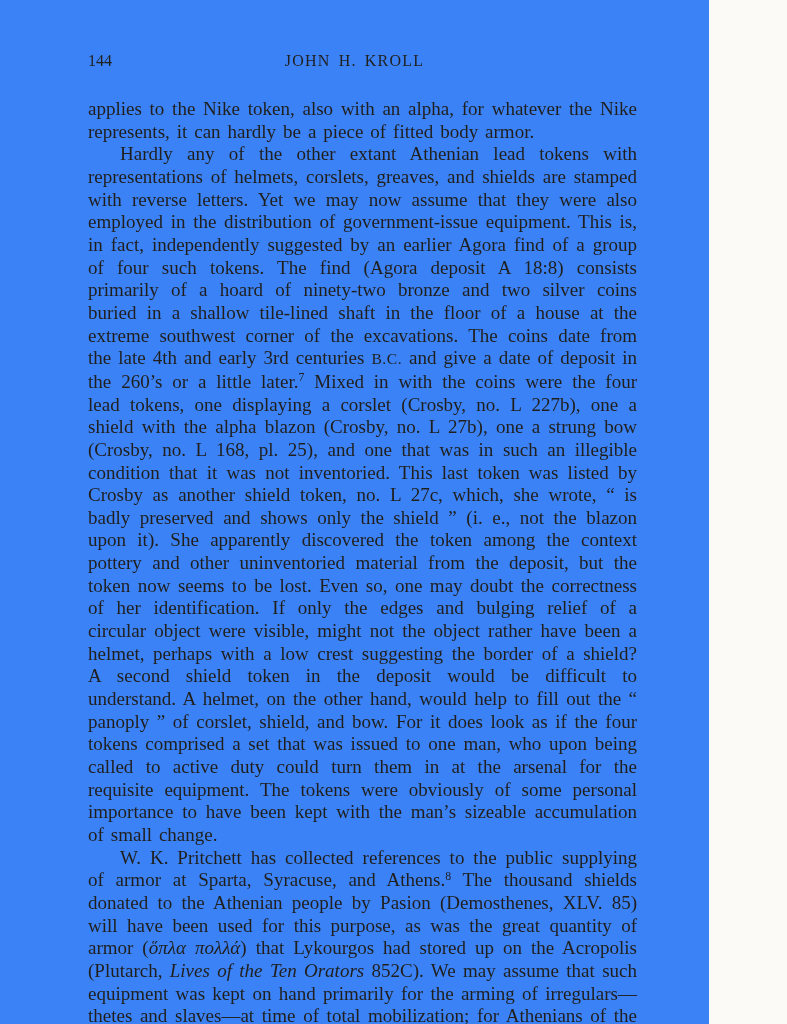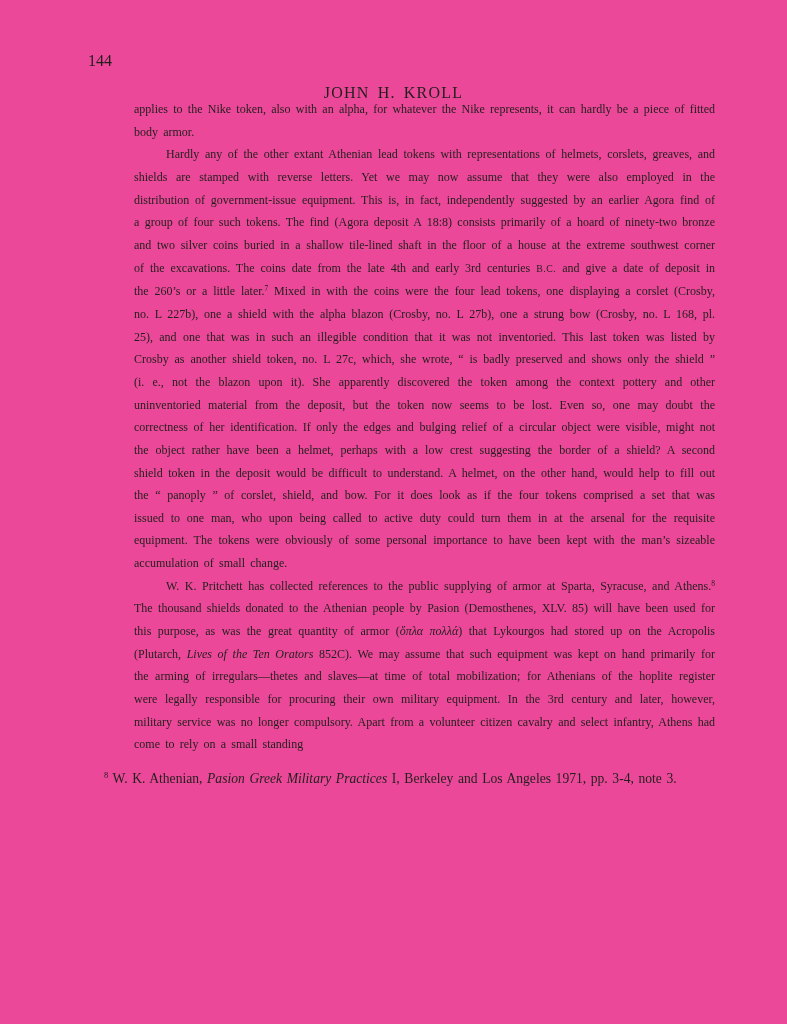--- a/index.html
+++ b/index.html
@@ -4,23 +4,23 @@
 <style>
   * { margin: 0; padding: 0; box-sizing: border-box; }
   html, body { width: 787px; }
   body {
     background: #fbfaf6;
     font-family: "Liberation Serif", "DejaVu Serif", serif;
     color: #201f1c;
   }
   .page {
     position: relative;
-    width: 787px;
+    width: 709px;
     height: 1024px;
-    background: #ec4899;
+    background: #3b82f6;
     padding: 98px 72px 0 88px;
     overflow: hidden;
   }
   .page-header {
     position: absolute;
     top: 52px;
     left: 0;
     right: 0;
     height: 22px;
     font-size: 16px;
@@ -28,28 +28,26 @@
   .page-number {
     position: absolute;
     left: 88px;
     top: 0;
   }
   .running-head {
     display: block;
     text-align: center;
     letter-spacing: 1.2px;
     word-spacing: 3px;
-    margin-top: 32px;
   }
   .body-text p.para {
-    font-size: 12px;
+    font-size: 19px;
     line-height: 22.65px;
     text-align: justify;
     word-spacing: 2.2px;
-    margin-left: 46px;
   }
   .body-text p.indent { text-indent: 32px; }
   .footnotes {
     margin-top: 12px;
   }
   .footnotes p.para {
     font-size: 13.6px;
     line-height: 21.8px;
     text-align: justify;
     word-spacing: 1.2px;

